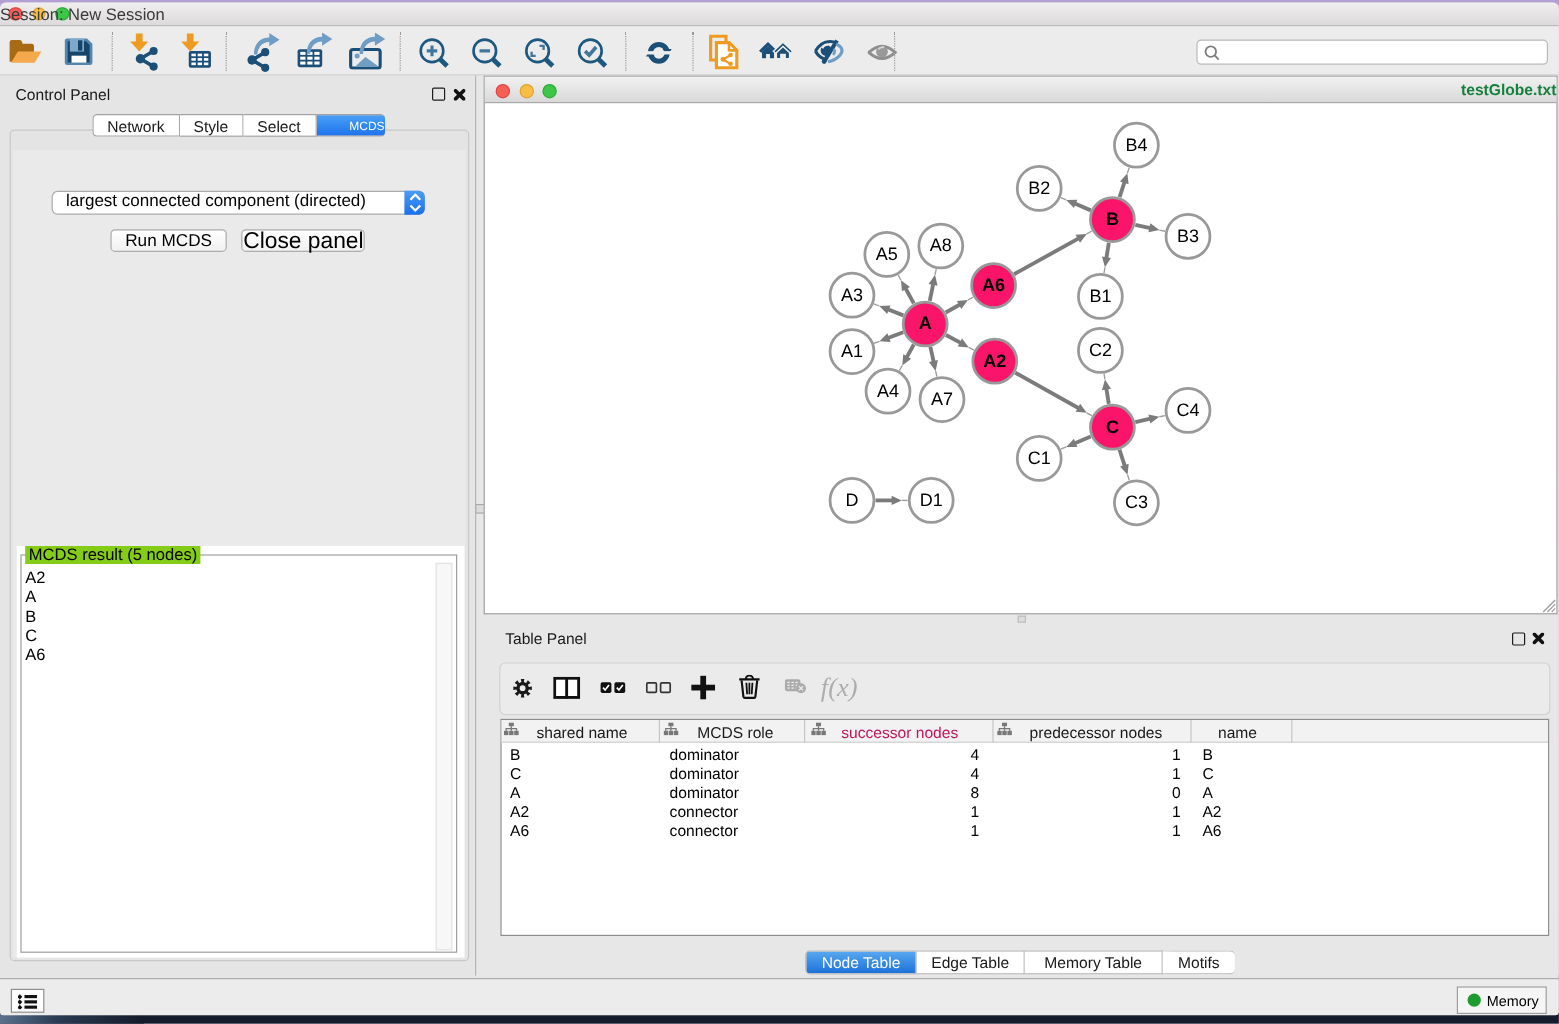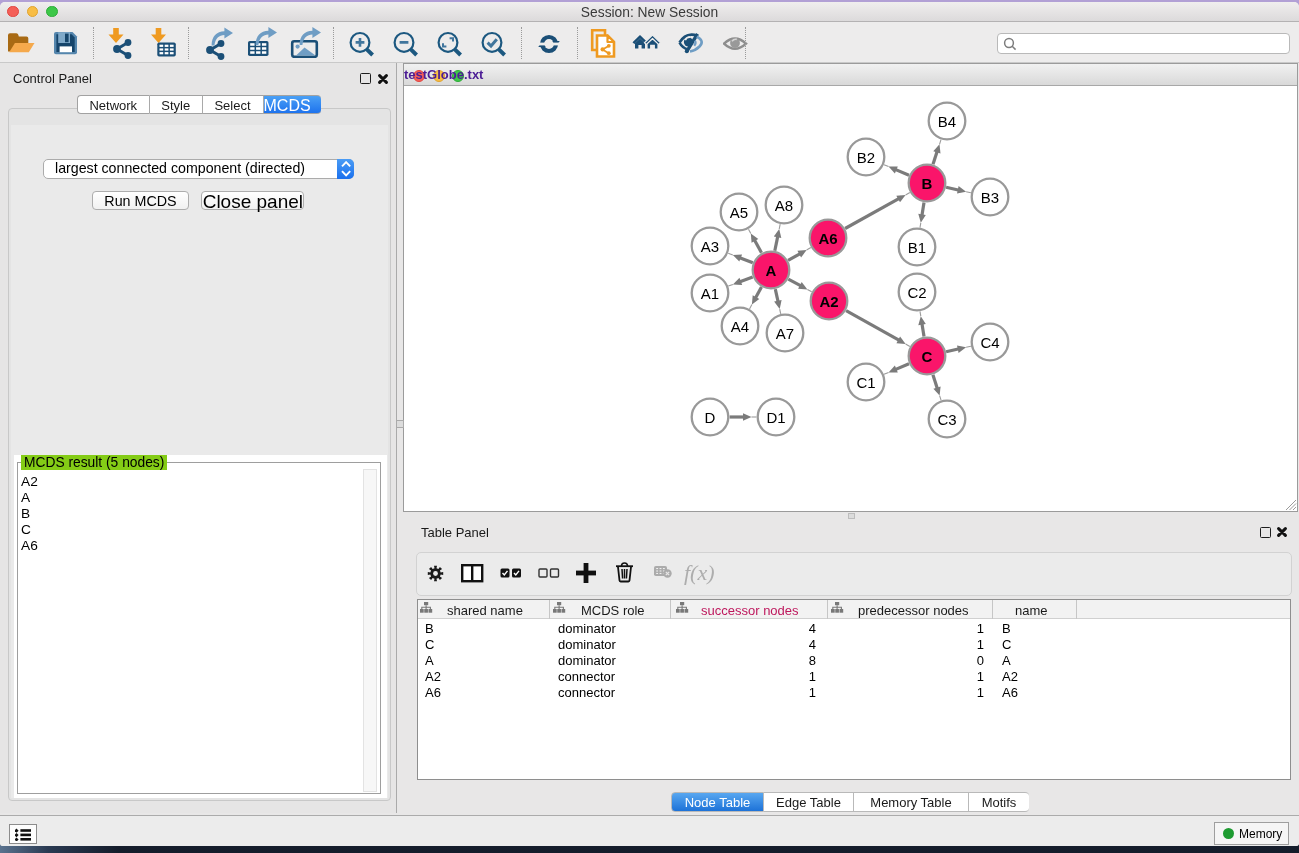--- a/index.html
+++ b/index.html
@@ -10,21 +10,21 @@
 #rightarea{position:absolute;left:397px;top:61px;width:902px;height:750px;background:#e8e7e7}
 #statusbar{position:absolute;left:0;top:814px;width:1299px;height:30px;background:#ececec}
 </style></head><body>
 <div id="wall"></div>
 <div style="position:absolute;left:0;top:845px;width:120px;height:8px;background:linear-gradient(90deg,#5a728e,#2a3a52 40%,#141c2a)"></div>
 <div id="app">
 <div id="titlebar"></div>
 <div style="position:absolute;left:7.000000000000001px;top:3.7px;width:11.6px;height:11.6px;border-radius:50%;background:#f45f58;border:1px solid #e04540;box-sizing:border-box"></div>
 <div style="position:absolute;left:26.7px;top:3.7px;width:11.6px;height:11.6px;border-radius:50%;background:#f8bd45;border:1px solid #e0a32e;box-sizing:border-box"></div>
 <div style="position:absolute;left:46.400000000000006px;top:3.7px;width:11.6px;height:11.6px;border-radius:50%;background:#3dc748;border:1px solid #2eab39;box-sizing:border-box"></div>
-<div style="position:absolute;left:0;top:3px;width:1299px;text-align:center;font-size:13.8px;color:#3a3a3a">Session: New Session</div>
+<div style="position:absolute;left:0;top:3px;width:1299px;text-align:left;font-size:13.8px;color:#3a3a3a">Session: New Session</div>
 <div id="toolbar"></div>
 <div id="leftpanel"></div>
 <div id="rightarea"></div>
 <div id="statusbar"></div>
 <svg style="position:absolute;left:7px;top:29px" width="32" height="24" viewBox="0 0 32 24">
       <path d="M1 20.5 L1 4.2 Q1 2.3 3 2.3 L9.3 2.3 Q11 2.3 11.4 3.9 L11.8 5.5 L19.5 5.5 Q21.3 5.5 21.3 7.3 L21.3 12 L16 20.5 Z" fill="#a86a14"></path>
       <path d="M7.9 12 L27.5 12 L21.8 21.2 L2.2 21.2 Z" fill="#f5a94c"></path>
     </svg>
 <svg style="position:absolute;left:51px;top:27px" width="28" height="28" viewBox="0 0 28 28">
       <path d="M3 5 Q3 3 5 3 L21.5 3 L26 7.5 L26 23.2 Q26 25.2 24 25.2 L5 25.2 Q3 25.2 3 23.2 Z" fill="#5586ad"></path>
@@ -172,21 +172,21 @@
       <line x1="9.2" y1="9.2" x2="12.6" y2="12.6" stroke="#7d7d7d" stroke-width="1.5"></line>
     </svg>
 <div style="position:absolute;left:13px;top:69px;font-size:13px;color:#1a1a1a">Control Panel</div>
 <div style="position:absolute;left:360px;top:71px;width:9px;height:9px;border:1.6px solid #1d1d1d;border-radius:1.5px"></div>
 <svg style="position:absolute;left:377.5px;top:72px" width="10" height="10" viewBox="0 0 10 10">
       <path d="M1.6 1.6 L8.4 8.4 M8.4 1.6 L1.6 8.4" stroke="#111" stroke-width="3" stroke-linecap="round"></path>
     </svg>
 <div style="position:absolute;left:76.5px;top:93px;width:73.5px;height:19px;background:#fff;color:#1a1a1a;border-top:1px solid #a2a2a2;border-bottom:1px solid #a2a2a2;border-right:1px solid #a9a9a9;border-left:1px solid #a2a2a2;border-radius:4px 0 0 4px;font-size:13px;text-align:center;line-height:19px;z-index:3;box-sizing:border-box">Network</div>
 <div style="position:absolute;left:150px;top:93px;width:52.5px;height:19px;background:#fff;color:#1a1a1a;border-top:1px solid #a2a2a2;border-bottom:1px solid #a2a2a2;border-right:1px solid #a9a9a9;border-radius:0;font-size:13px;text-align:center;line-height:19px;z-index:3;box-sizing:border-box">Style</div>
 <div style="position:absolute;left:202.5px;top:93px;width:61px;height:19px;background:#fff;color:#1a1a1a;border-top:1px solid #a2a2a2;border-bottom:1px solid #a2a2a2;border-right:1px solid #a9a9a9;border-radius:0;font-size:13px;text-align:center;line-height:19px;z-index:3;box-sizing:border-box">Select</div>
-<div style="position:absolute;left:263.5px;top:93px;width:57px;height:19px;background:linear-gradient(#4aa0f5,#1e73ee);color:#fff;border-top:1px solid #a2a2a2;border-bottom:1px solid #a2a2a2;border-radius:0 4px 4px 0;font-size:16px;text-align:left;line-height:19px;z-index:3;box-sizing:border-box">MCDS</div>
+<div style="position:absolute;left:263.5px;top:93px;width:57px;height:19px;background:linear-gradient(#4aa0f5,#1e73ee);color:#fff;border-top:1px solid #a2a2a2;border-bottom:1px solid #a2a2a2;border-radius:0 4px 4px 0;font-size:10px;text-align:right;line-height:19px;z-index:3;box-sizing:border-box">MCDS</div>
 <div style="position:absolute;left:8px;top:106px;width:383px;height:693px;background:#e4e4e4;border:1px solid #c8c8c8;border-radius:4px;box-sizing:border-box"></div>
 <div style="position:absolute;left:11px;top:123px;width:377px;height:673px;background:#eaeaea"></div>
 <div style="position:absolute;left:43px;top:157px;width:311px;height:20px;background:#fff;border:1px solid #ababab;border-radius:5px;box-sizing:border-box"></div>
 <div style="position:absolute;left:55px;top:158px;font-size:14.2px;color:#000">largest connected component (directed)</div>
 <div style="position:absolute;left:337px;top:157px;width:17px;height:20px;background:linear-gradient(#4a9cf5,#1a70ee);border-radius:0 5px 5px 0"></div>
 <svg style="position:absolute;left:341px;top:159px" width="11" height="16" viewBox="0 0 11 16">
       <path d="M1 5.4 L5.1 1.2 L9.2 5.4" fill="none" stroke="#fff" stroke-width="1.9"></path>
       <path d="M1 10.2 L5.1 14.4 L9.2 10.2" fill="none" stroke="#fff" stroke-width="1.9"></path>
     </svg>
 <div style="position:absolute;left:92px;top:189px;width:97px;height:19px;background:linear-gradient(#fff,#f1f1f1);border:1px solid #adadad;border-radius:4px;font-size:14.3px;text-align:center;line-height:19px;color:#000;box-sizing:border-box">Run MCDS</div>
@@ -198,21 +198,21 @@
 <div style="position:absolute;left:21px;top:472px;font-size:13.7px;color:#000">A2</div>
 <div style="position:absolute;left:21px;top:488px;font-size:13.7px;color:#000">A</div>
 <div style="position:absolute;left:21px;top:504px;font-size:13.7px;color:#000">B</div>
 <div style="position:absolute;left:21px;top:520px;font-size:13.7px;color:#000">C</div>
 <div style="position:absolute;left:21px;top:536px;font-size:13.7px;color:#000">A6</div>
 <div style="position:absolute;left:403px;top:61px;width:895px;height:449px;background:#fff;border:1px solid #9b9b9b;box-sizing:border-box"></div>
 <div style="position:absolute;left:404px;top:62px;width:893px;height:22px;background:linear-gradient(#f1f1f1,#d9d9d9);border-bottom:1px solid #a8a8a8;box-sizing:border-box"></div>
 <div style="position:absolute;left:413.0px;top:67.5px;width:12px;height:12px;border-radius:50%;background:#f45f58;border:1px solid #e04540;box-sizing:border-box"></div>
 <div style="position:absolute;left:432.7px;top:67.5px;width:12px;height:12px;border-radius:50%;background:#f8bd45;border:1px solid #e0a32e;box-sizing:border-box"></div>
 <div style="position:absolute;left:452.4px;top:67.5px;width:12px;height:12px;border-radius:50%;background:#3dc748;border:1px solid #2eab39;box-sizing:border-box"></div>
-<div style="position:absolute;left:404px;top:65px;width:893px;text-align:left;font-size:13px;font-weight:bold;color:#4c1d95">testGlobe.txt</div>
+<div style="position:absolute;left:404px;top:65px;width:893px;text-align:right;font-size:13px;font-weight:bold;color:#15803d">testGlobe.txt</div>
 <svg width="893" height="423" viewBox="404 88 893 423" style="position:absolute;left:404px;top:86px">
 <line x1="750.8" y1="233.5" x2="748.5" y2="229.2" stroke="#9b9b9b" stroke-width="1.1"></line>
 <line x1="761.5" y1="252.8" x2="753.1" y2="237.5" stroke="#7b7b7b" stroke-width="3.2"></line>
 <polygon points="750.8,233.5 758.3,239.1 751.6,242.7" fill="#7b7b7b"></polygon>
 <line x1="779.2" y1="229.0" x2="780.2" y2="224.2" stroke="#9b9b9b" stroke-width="1.1"></line>
 <line x1="774.8" y1="250.8" x2="778.3" y2="233.6" stroke="#7b7b7b" stroke-width="3.2"></line>
 <polygon points="779.2,229.0 781.3,238.1 773.8,236.6" fill="#7b7b7b"></polygon>
 <line x1="732.8" y1="255.0" x2="728.2" y2="253.2" stroke="#9b9b9b" stroke-width="1.1"></line>
 <line x1="752.8" y1="262.8" x2="737.1" y2="256.7" stroke="#7b7b7b" stroke-width="3.2"></line>
 <polygon points="732.8,255.0 742.1,254.5 739.3,261.6" fill="#7b7b7b"></polygon>

